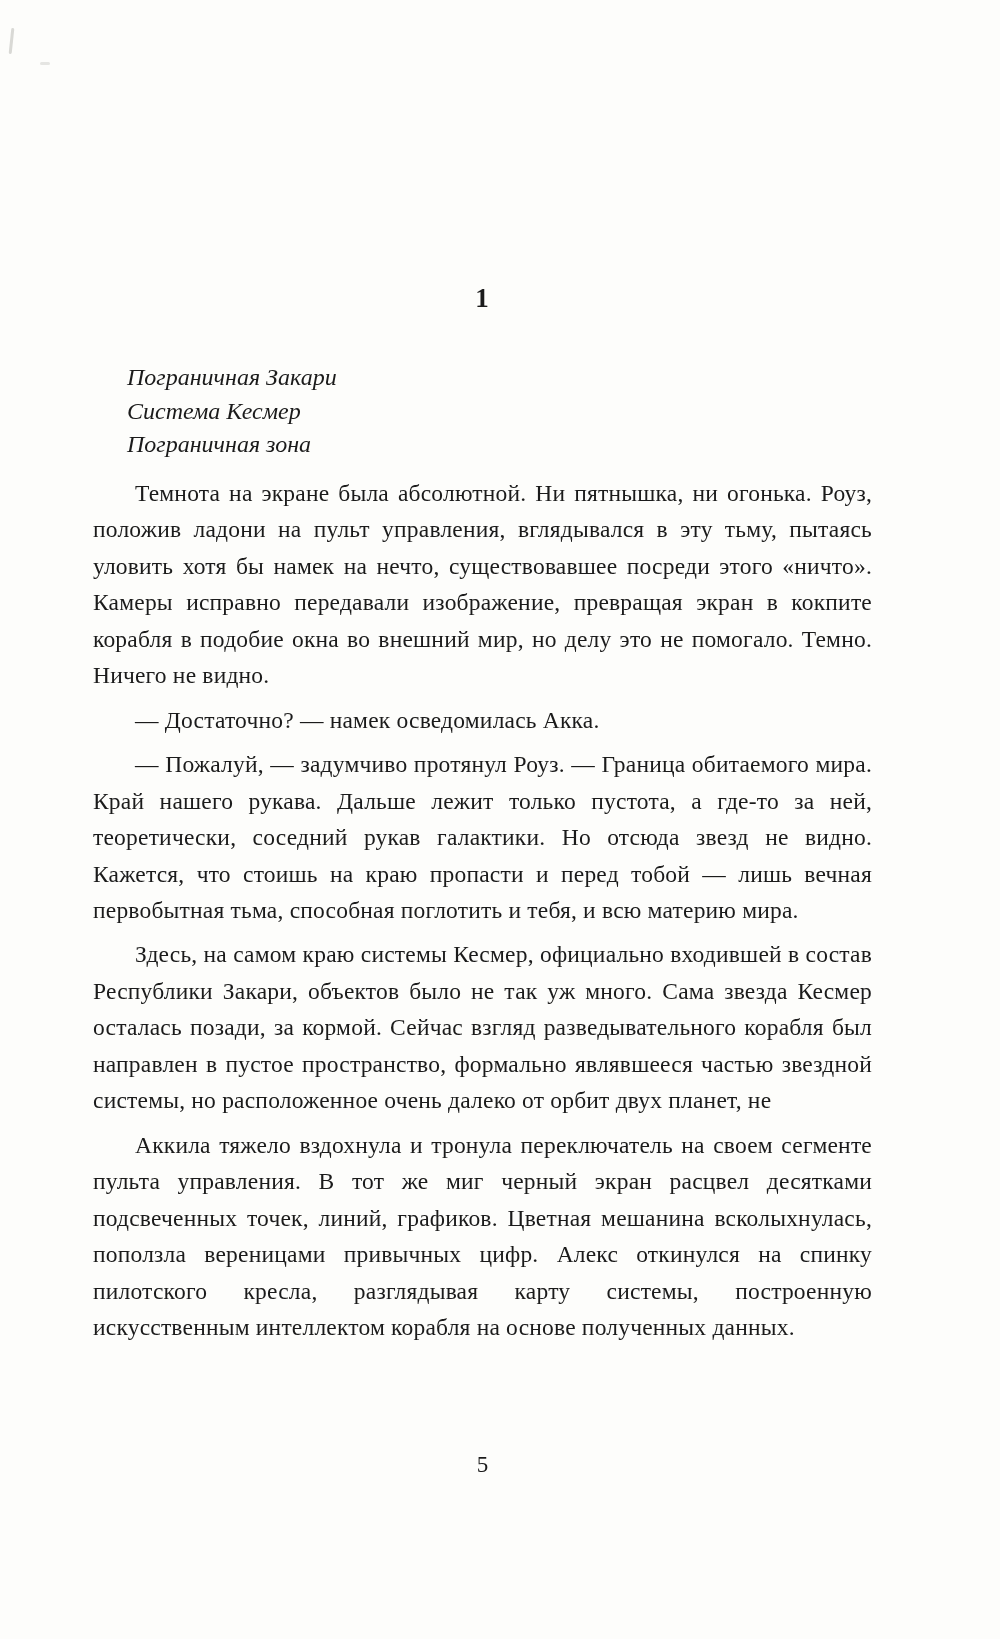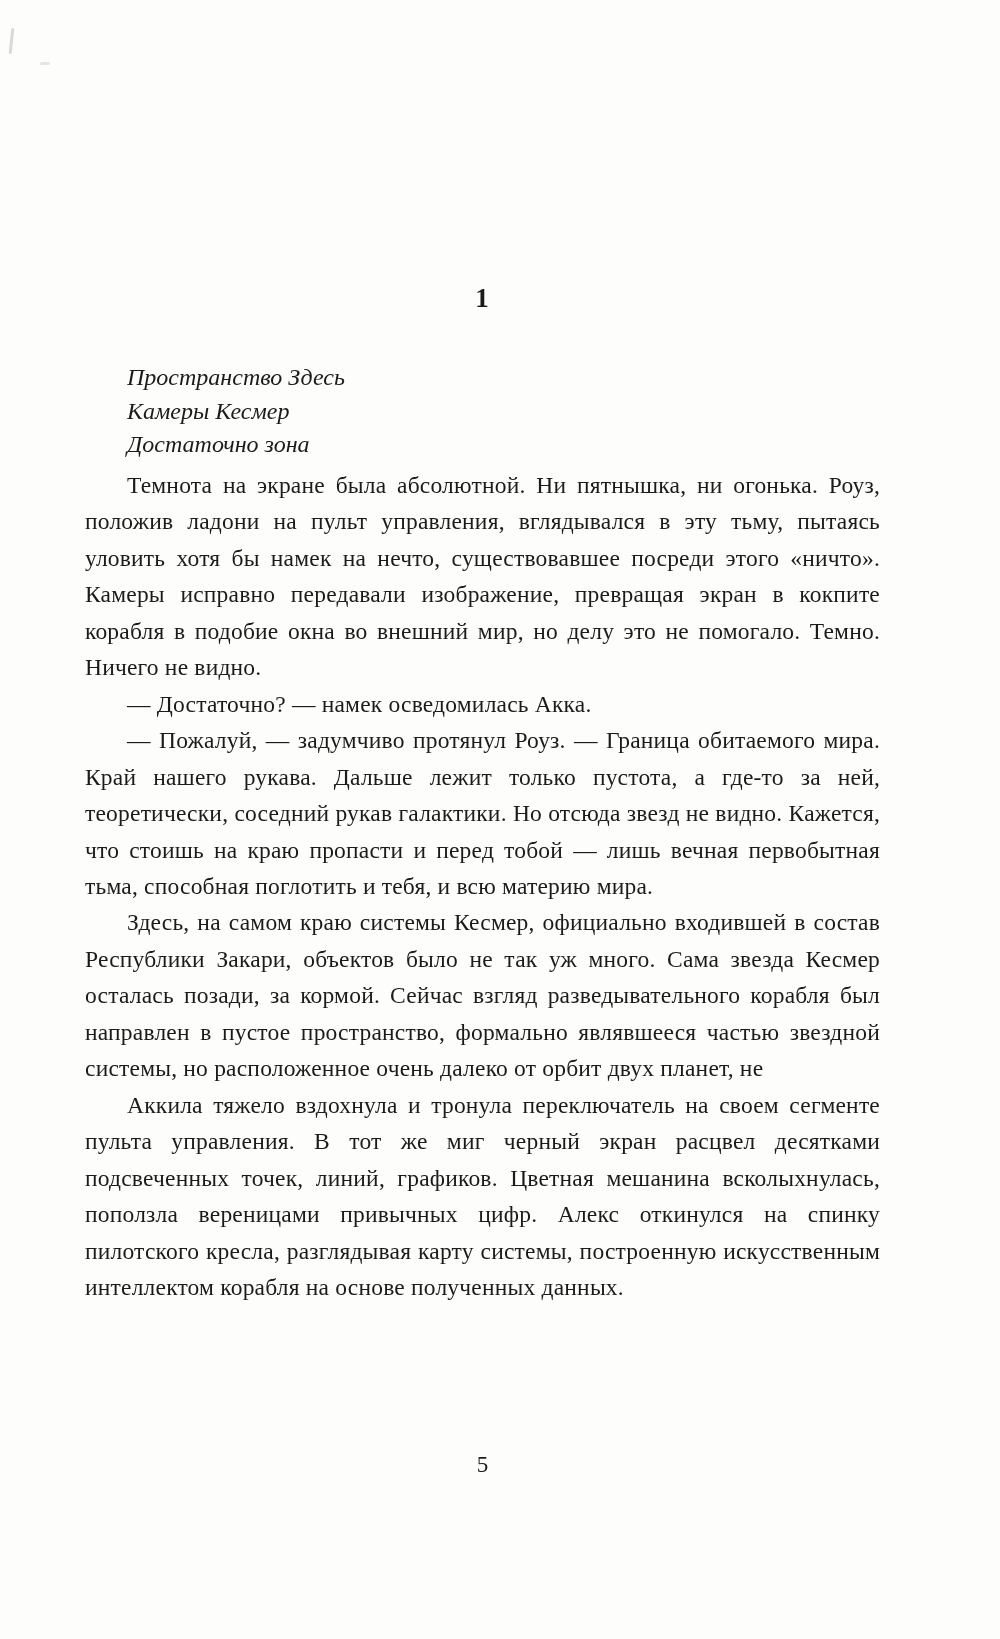--- a/index.html
+++ b/index.html
@@ -57,21 +57,21 @@
       position: absolute;
       top: 467px;
       left: 85px;
       width: 795px;
       font-size: 23.5px;
       line-height: 36.45px;
       text-align: justify;
       letter-spacing: 0.2px;
     }
     .body-text p {
-      margin: 0;
+      margin: 8px;
       padding: 0;
       text-indent: 42px;
     }
     .page-number {
       position: absolute;
       top: 1452px;
       left: 85px;
       width: 795px;
       text-align: center;
       font-size: 23px;
@@ -81,23 +81,23 @@
 <body>
 
 <div class="scan-page">
 
   <div class="artifact-1"></div>
   <div class="artifact-2"></div>
 
   <div class="chapter-number">1</div>
 
   <div class="setting-block">
-    <div>Пространство Здесь</div>
-    <div>Камеры Кесмер</div>
-    <div>Достаточно зона</div>
+    <div>Пограничная Закари</div>
+    <div>Система Кесмер</div>
+    <div>Пограничная зона</div>
   </div>
 
   <div class="body-text">
     <p>Темнота на экране была абсолютной. Ни пятнышка, ни огонька. Роуз, положив ладони на пульт управления, вглядывался в эту тьму, пытаясь уловить хотя бы намек на нечто, существовавшее посреди этого «ничто». Камеры исправно передавали изображение, превращая экран в кокпите корабля в подобие окна во внешний мир, но делу это не помогало. Темно. Ничего не видно.</p>
     <p>— Достаточно? — намек осведомилась Акка.</p>
     <p>— Пожалуй, — задумчиво протянул Роуз. — Граница обитаемого мира. Край нашего рукава. Дальше лежит только пустота, а где-то за ней, теоретически, соседний рукав галактики. Но отсюда звезд не видно. Кажется, что стоишь на краю пропасти и перед тобой — лишь вечная первобытная тьма, способная поглотить и тебя, и всю материю мира.</p>
     <p>Здесь, на самом краю системы Кесмер, официально входившей в состав Республики Закари, объектов было не так уж много. Сама звезда Кесмер осталась позади, за кормой. Сейчас взгляд разведывательного корабля был направлен в пустое пространство, формально являвшееся частью звездной системы, но расположенное очень далеко от орбит двух планет, не</p>
     <p>Аккила тяжело вздохнула и тронула переключатель на своем сегменте пульта управления. В тот же миг черный экран расцвел десятками подсвеченных точек, линий, графиков. Цветная мешанина всколыхнулась, поползла вереницами привычных цифр. Алекс откинулся на спинку пилотского кресла, разглядывая карту системы, построенную искусственным интеллектом корабля на основе полученных данных.</p>
   </div>
 

